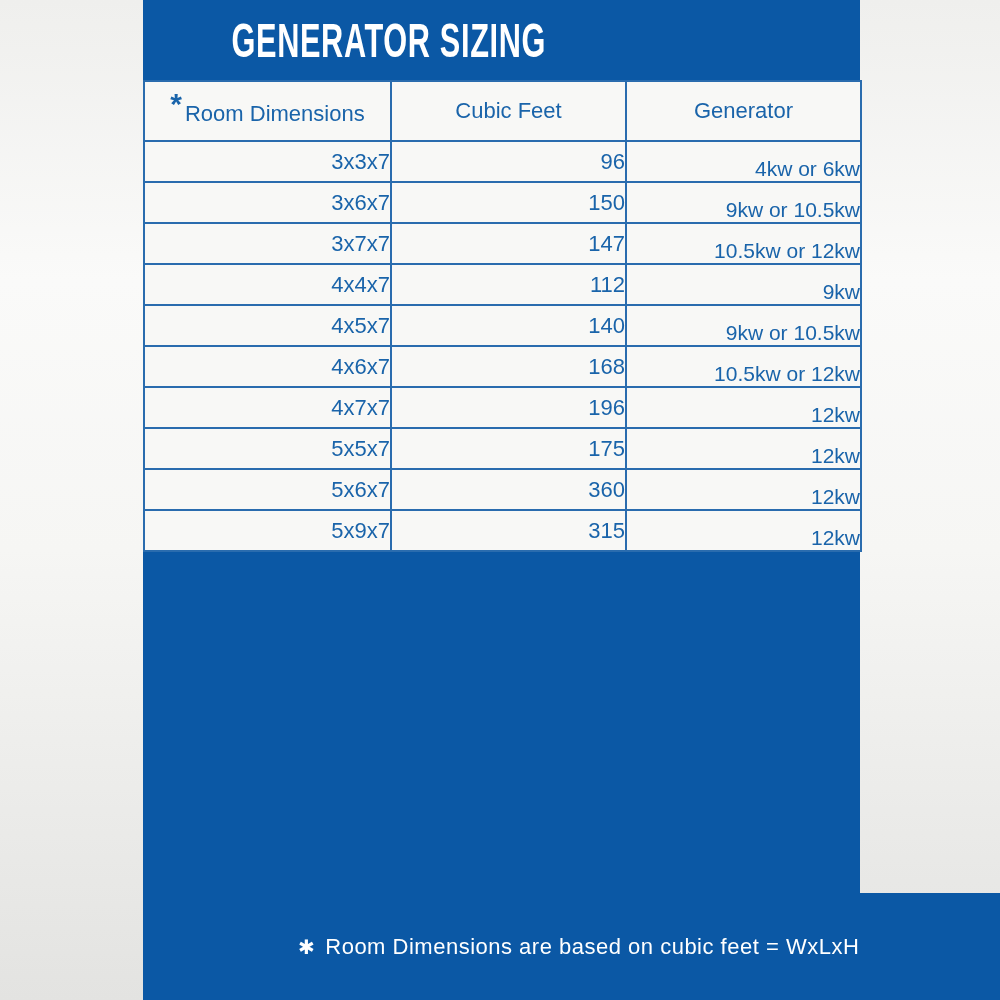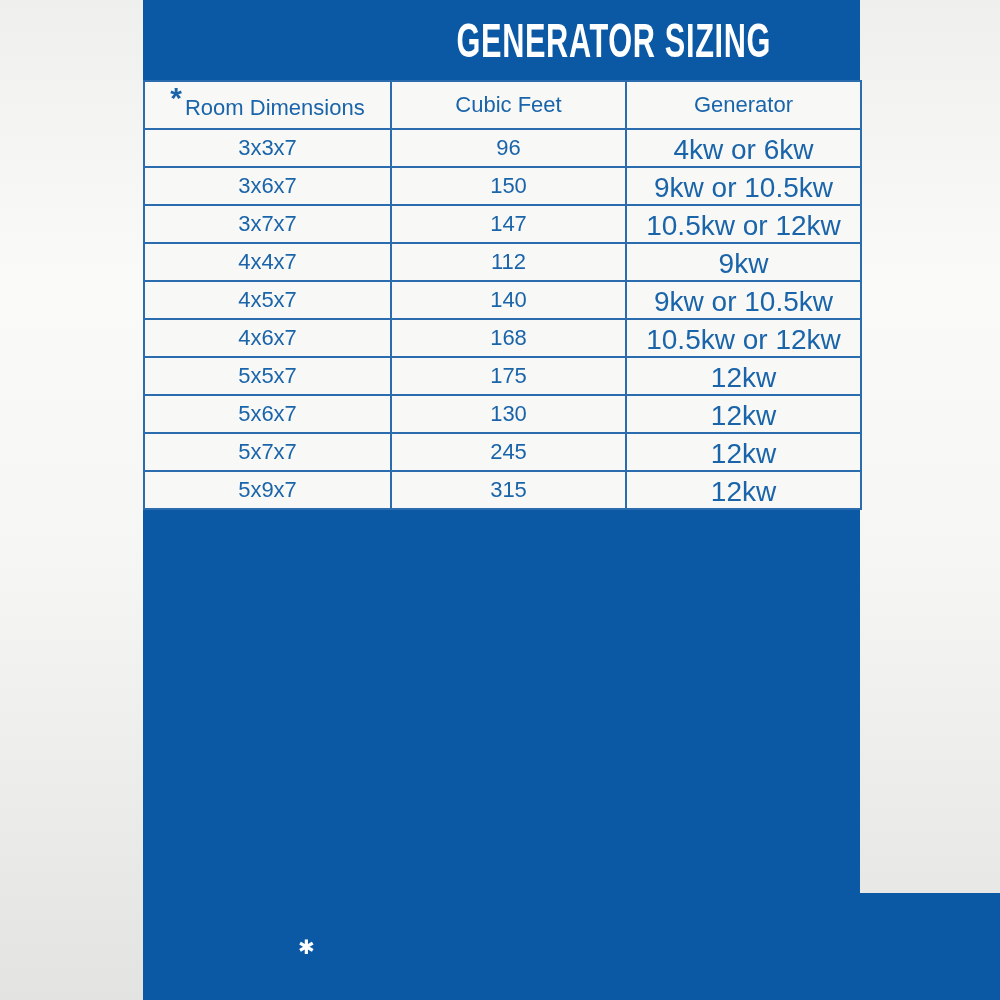--- a/index.html
+++ b/index.html
@@ -14,21 +14,21 @@
   body{
     font-family:"Liberation Sans","DejaVu Sans",sans-serif;
     background:linear-gradient(180deg,#efefed 0%,#fafaf9 28%,#f6f6f4 55%,#e3e3e1 100%);
   }
   .stage{position:relative;width:1000px;height:1000px;}
   .panel{
     position:absolute;left:143px;top:0;width:717px;height:1000px;
     background:var(--panel-blue);
   }
   .banner{
-    height:80px;display:flex;align-items:center;justify-content:flex-end;
+    height:80px;display:flex;align-items:center;justify-content:flex-start;
   }
   .title{
     display:inline-block;
     color:var(--title-white);
     font-size:48px;font-weight:bold;white-space:nowrap;
     transform:scaleX(0.64);transform-origin:center;
     letter-spacing:1px;
   }
   table.sizing{
     width:717px;border-collapse:collapse;table-layout:fixed;
@@ -37,28 +37,28 @@
   table.sizing col.c2{width:235px;}
   table.sizing col.c3{width:235px;}
   table.sizing th, table.sizing td{
     border:2px solid var(--grid-blue);
     background:var(--cell-bg);
     color:var(--text-blue);
     text-align:center;vertical-align:middle;
     font-weight:400;
   }
   table.sizing th{
-    height:48px;font-size:22px;
+    height:60px;font-size:22px;
   }
   table.sizing td{
-    height:32px;font-size:22px;
+    height:32px;font-size:22px;text-align:right;
   }
   table.sizing td.gen{
-    font-size:28px;
-    padding-top:4px;vertical-align:top;
+    font-size:21px;
+    padding-top:15px;vertical-align:top;
   }
   .ast{
     font-weight:bold;font-size:30px;
     position:relative;top:-7px;margin-right:3px;
   }
   .footer{
     position:absolute;left:143px;bottom:0;width:717px;height:107px;
     background:var(--panel-blue);
     display:flex;align-items:center;
     padding-left:12px;
@@ -115,40 +115,41 @@
           <td>4x5x7</td>
           <td>140</td>
           <td class="gen">9kw or 10.5kw</td>
         </tr>
         <tr>
           <td>4x6x7</td>
           <td>168</td>
           <td class="gen">10.5kw or 12kw</td>
         </tr>
         <tr>
+          <td>4x7x7</td>
+          <td>196</td>
+          <td class="gen">12kw</td>
+        </tr>
+        <tr>
           <td>5x5x7</td>
           <td>175</td>
           <td class="gen">12kw</td>
         </tr>
         <tr>
           <td>5x6x7</td>
-          <td>130</td>
-          <td class="gen">12kw</td>
-        </tr>
-        <tr>
-          <td>5x7x7</td>
-          <td>245</td>
+          <td>360</td>
           <td class="gen">12kw</td>
         </tr>
         <tr>
           <td>5x9x7</td>
           <td>315</td>
           <td class="gen">12kw</td>
         </tr>
       </tbody>
     </table>
 
     <div class="footer">
       <span class="fast">✱</span>
+      <span>Room Dimensions are based on cubic feet = WxLxH</span>
     </div>
 
   </div>
 </div>
 
 </body></html>

